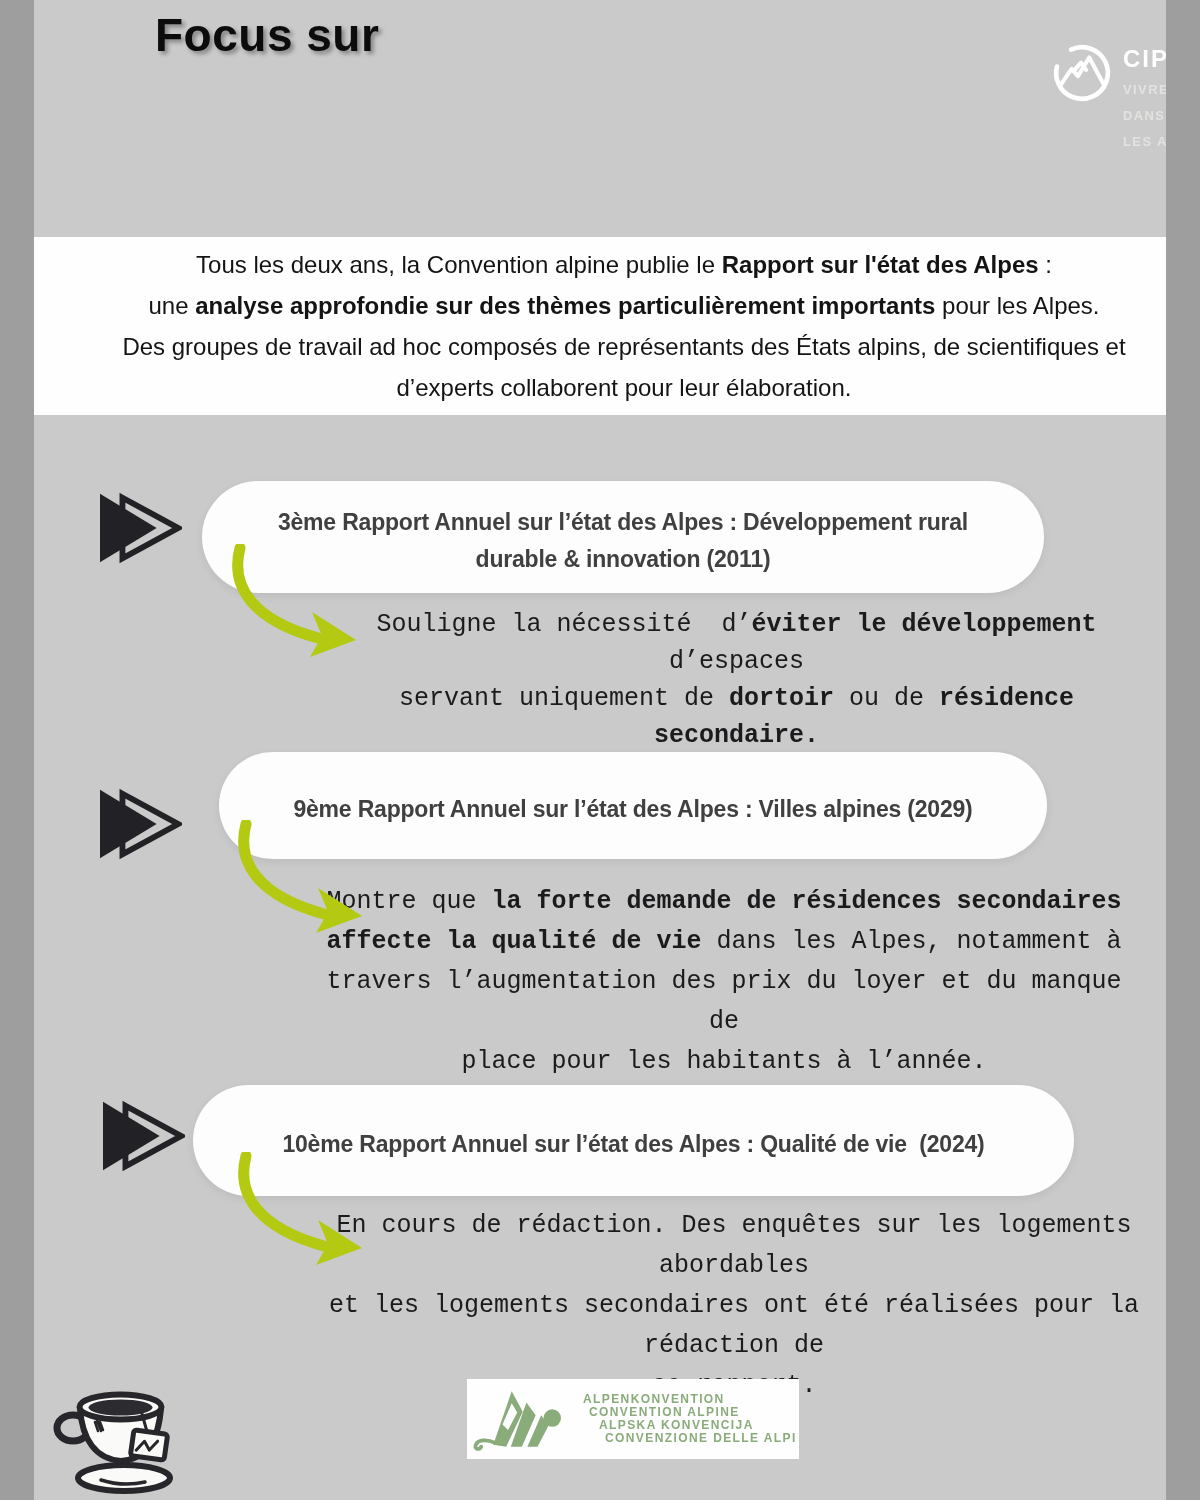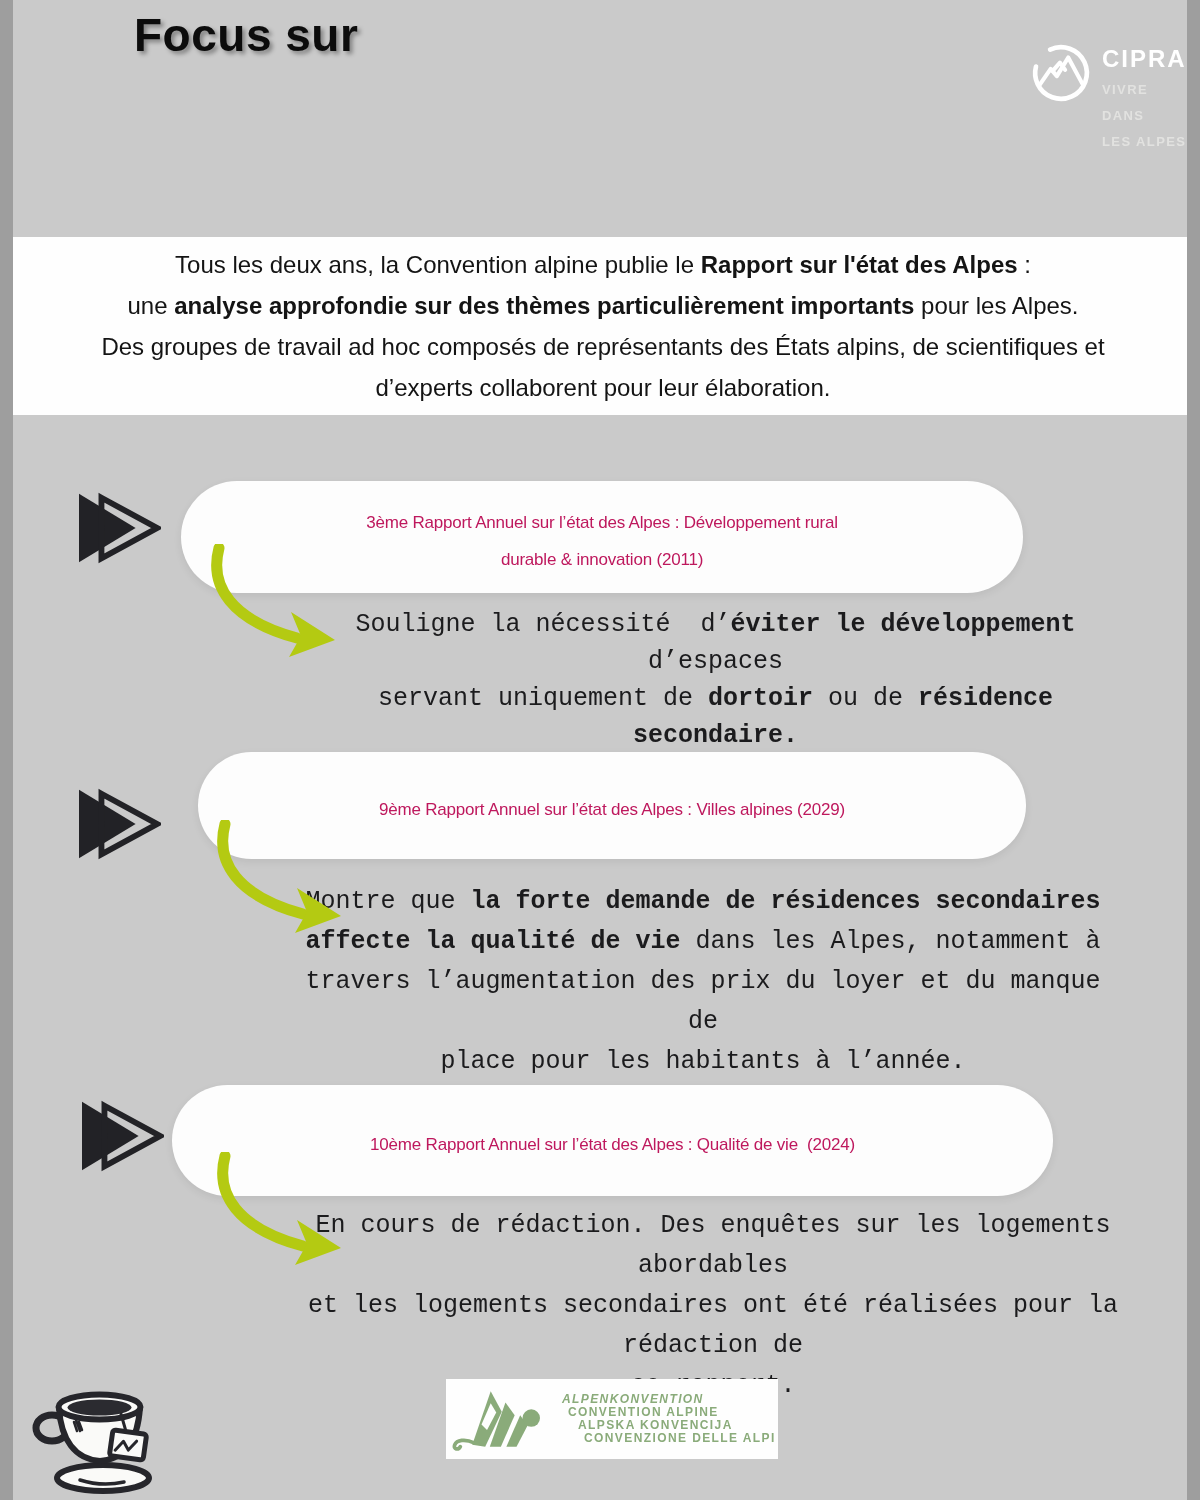--- a/index.html
+++ b/index.html
@@ -5,23 +5,23 @@
   :root{
     --bg:#cacaca;
     --accent:#b2c716;
     --arrow:#b4ca12;
     --dark:#1a1a1c;
     --pill:#fdfdfd;
     --alpine:#8aab7a;
   }
   html,body{margin:0;padding:0;background:#9e9e9e;}
   .canvas{
-    position:relative;width:1174px;height:1500px;margin:0 auto;
+    position:relative;width:1088px;height:1500px;margin:0 auto;
     background:var(--bg);overflow:hidden;
-    font-family:"Liberation Sans",sans-serif;color:var(--dark);
+    font-family:"Liberation Sans",sans-serif;color:var(--dark);padding-left:44px;
   }
   
   .kicker{
     position:absolute;left:121px;top:8px;z-index:3;
     font-size:46px;font-weight:bold;letter-spacing:.5px;color:#0c0c0c;
     text-shadow:3px 3px 4px rgba(0,0,0,.35);
   }
   .header-pill{
     position:absolute;left:155px;top:53px;width:750px;height:137px;z-index:2;
     background:var(--accent);border-radius:40px;
@@ -47,21 +47,21 @@
   .intro-text strong,.sec-body strong{font-weight:bold;}
   
   .ff-icon{position:absolute;width:82px;height:72px;}
   .ff-solid{fill:#222226;}
   .ff-outline{fill:none;stroke:#222226;stroke-width:6;stroke-linejoin:miter;}
   .sec-pill{
     position:absolute;background:var(--pill);border-radius:58px;
     display:flex;align-items:center;justify-content:center;text-align:center;
     box-shadow:0 3px 8px rgba(0,0,0,.07);z-index:1;
   }
-  .sec-pill .t{font-size:17px;font-weight:normal;line-height:37px;color:#be185d;letter-spacing:-.2px;padding:8px 20px 0;}
+  .sec-pill .t{font-size:23px;font-weight:bold;line-height:37px;color:#404040;letter-spacing:-.2px;padding:8px 20px 0;}
   .sec-arrow{position:absolute;width:140px;height:115px;z-index:4;}
   .swoosh{fill:none;stroke:var(--arrow);stroke-width:11;stroke-linecap:round;}
   .swoosh-head{fill:var(--arrow);}
   .sec-body{position:absolute;font-size:25px;text-align:center;color:#1b1b1d;font-family:Liberation Mono, monospace;}
   #s1-icon{left:66px;top:492px;}  #s2-icon{left:66px;top:788px;}  #s3-icon{left:69px;top:1100px;}
   #s1-pill{left:168px;top:481px;width:842px;height:112px;}
   #s2-pill{left:185px;top:752px;width:828px;height:107px;}
   #s3-pill{left:159px;top:1085px;width:881px;height:111px;}
   #s1-arrow{left:192px;top:544px;}  #s2-arrow{left:198px;top:820px;}  #s3-arrow{left:198px;top:1152px;}
   #s1-body{left:320px;top:606px;width:765px;line-height:37px;}
@@ -70,21 +70,21 @@
   
   .teacup{position:absolute;left:15px;top:1362px;width:150px;height:140px;}
   .cup-stroke{fill:none;stroke:#26262b;stroke-linecap:round;stroke-linejoin:round;}
   .cup-fill{fill:#fafaf8;stroke:#26262b;stroke-linejoin:round;}
   .alpine-box{
     position:absolute;left:433px;top:1379px;width:332px;height:80px;background:#fefefe;
     display:flex;align-items:center;
   }
   .alpine-box svg{width:106px;height:64px;margin-left:6px;flex:none;}
   .alpine-names{margin-left:4px;font-size:12px;font-weight:bold;letter-spacing:1.4px;line-height:13px;color:var(--alpine);white-space:nowrap;}
-  .alpine-names div:nth-child(1){margin-left:0;font-style:italic;}
+  .alpine-names div:nth-child(1){margin-left:0;}
   .alpine-names div:nth-child(2){margin-left:6px;}
   .alpine-names div:nth-child(3){margin-left:16px;}
   .alpine-names div:nth-child(4){margin-left:22px;}
   .alp-green{fill:var(--alpine);}
   .alp-curl{fill:none;stroke:var(--alpine);stroke-width:4;stroke-linecap:round;}
 </style>
 </head>
 <body>
 
 <div class="canvas">

